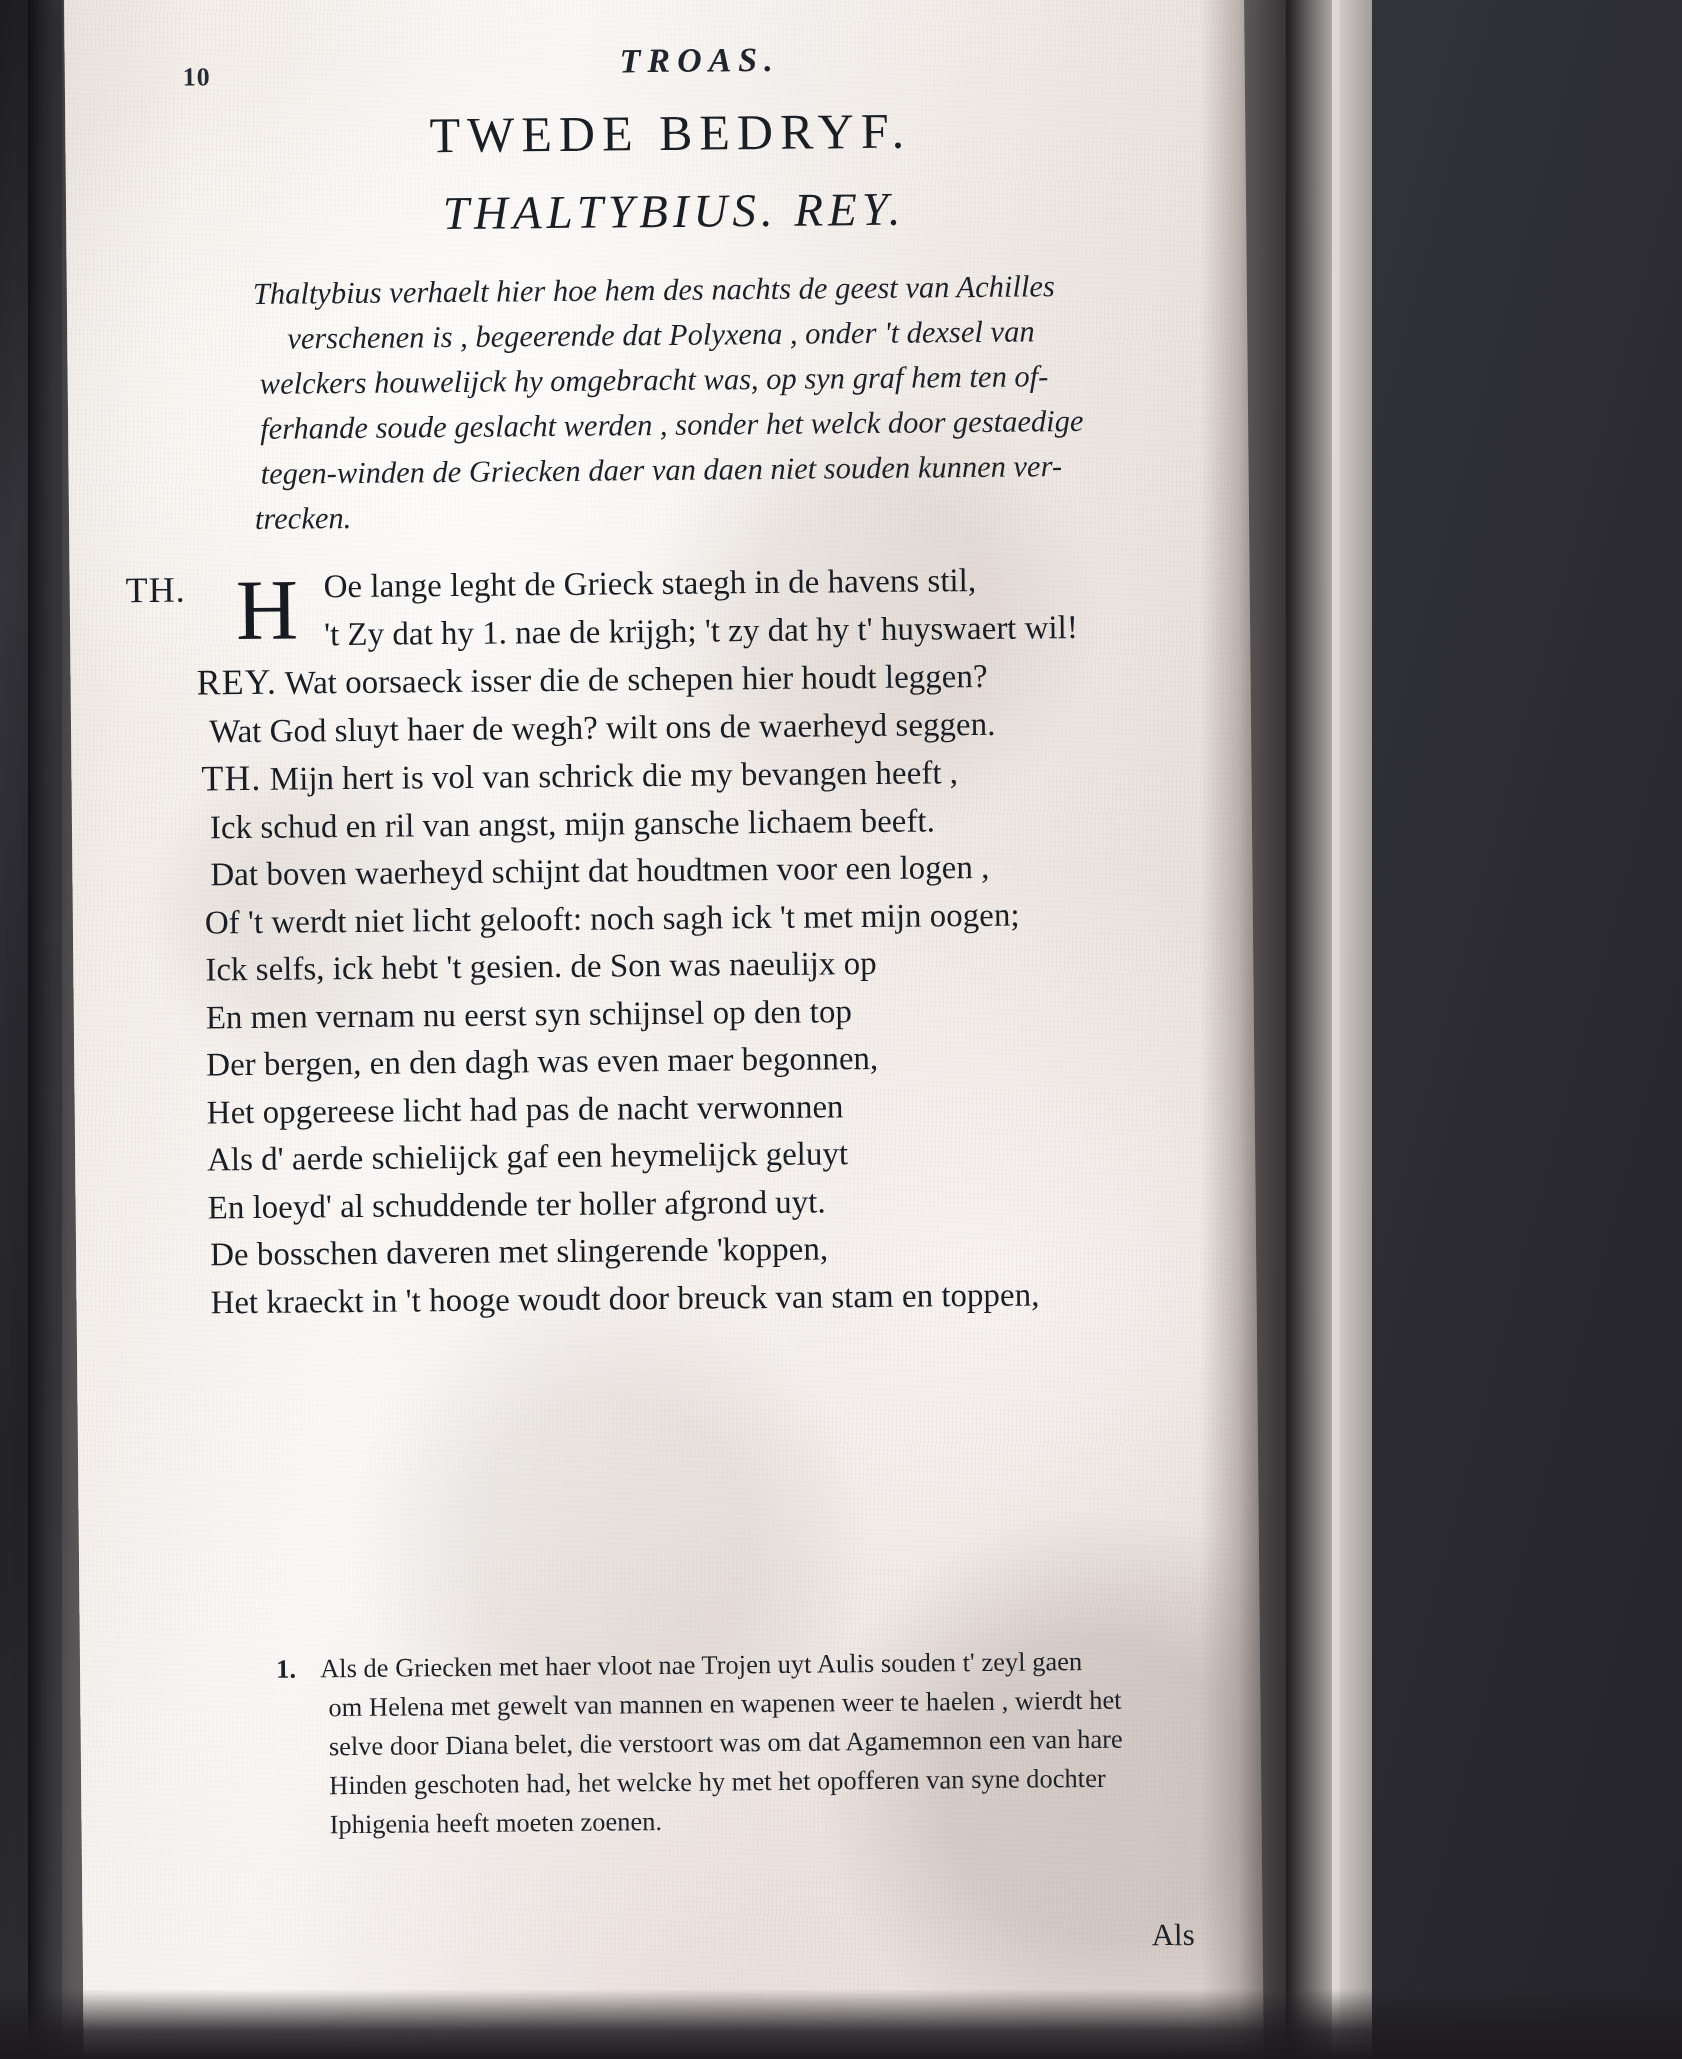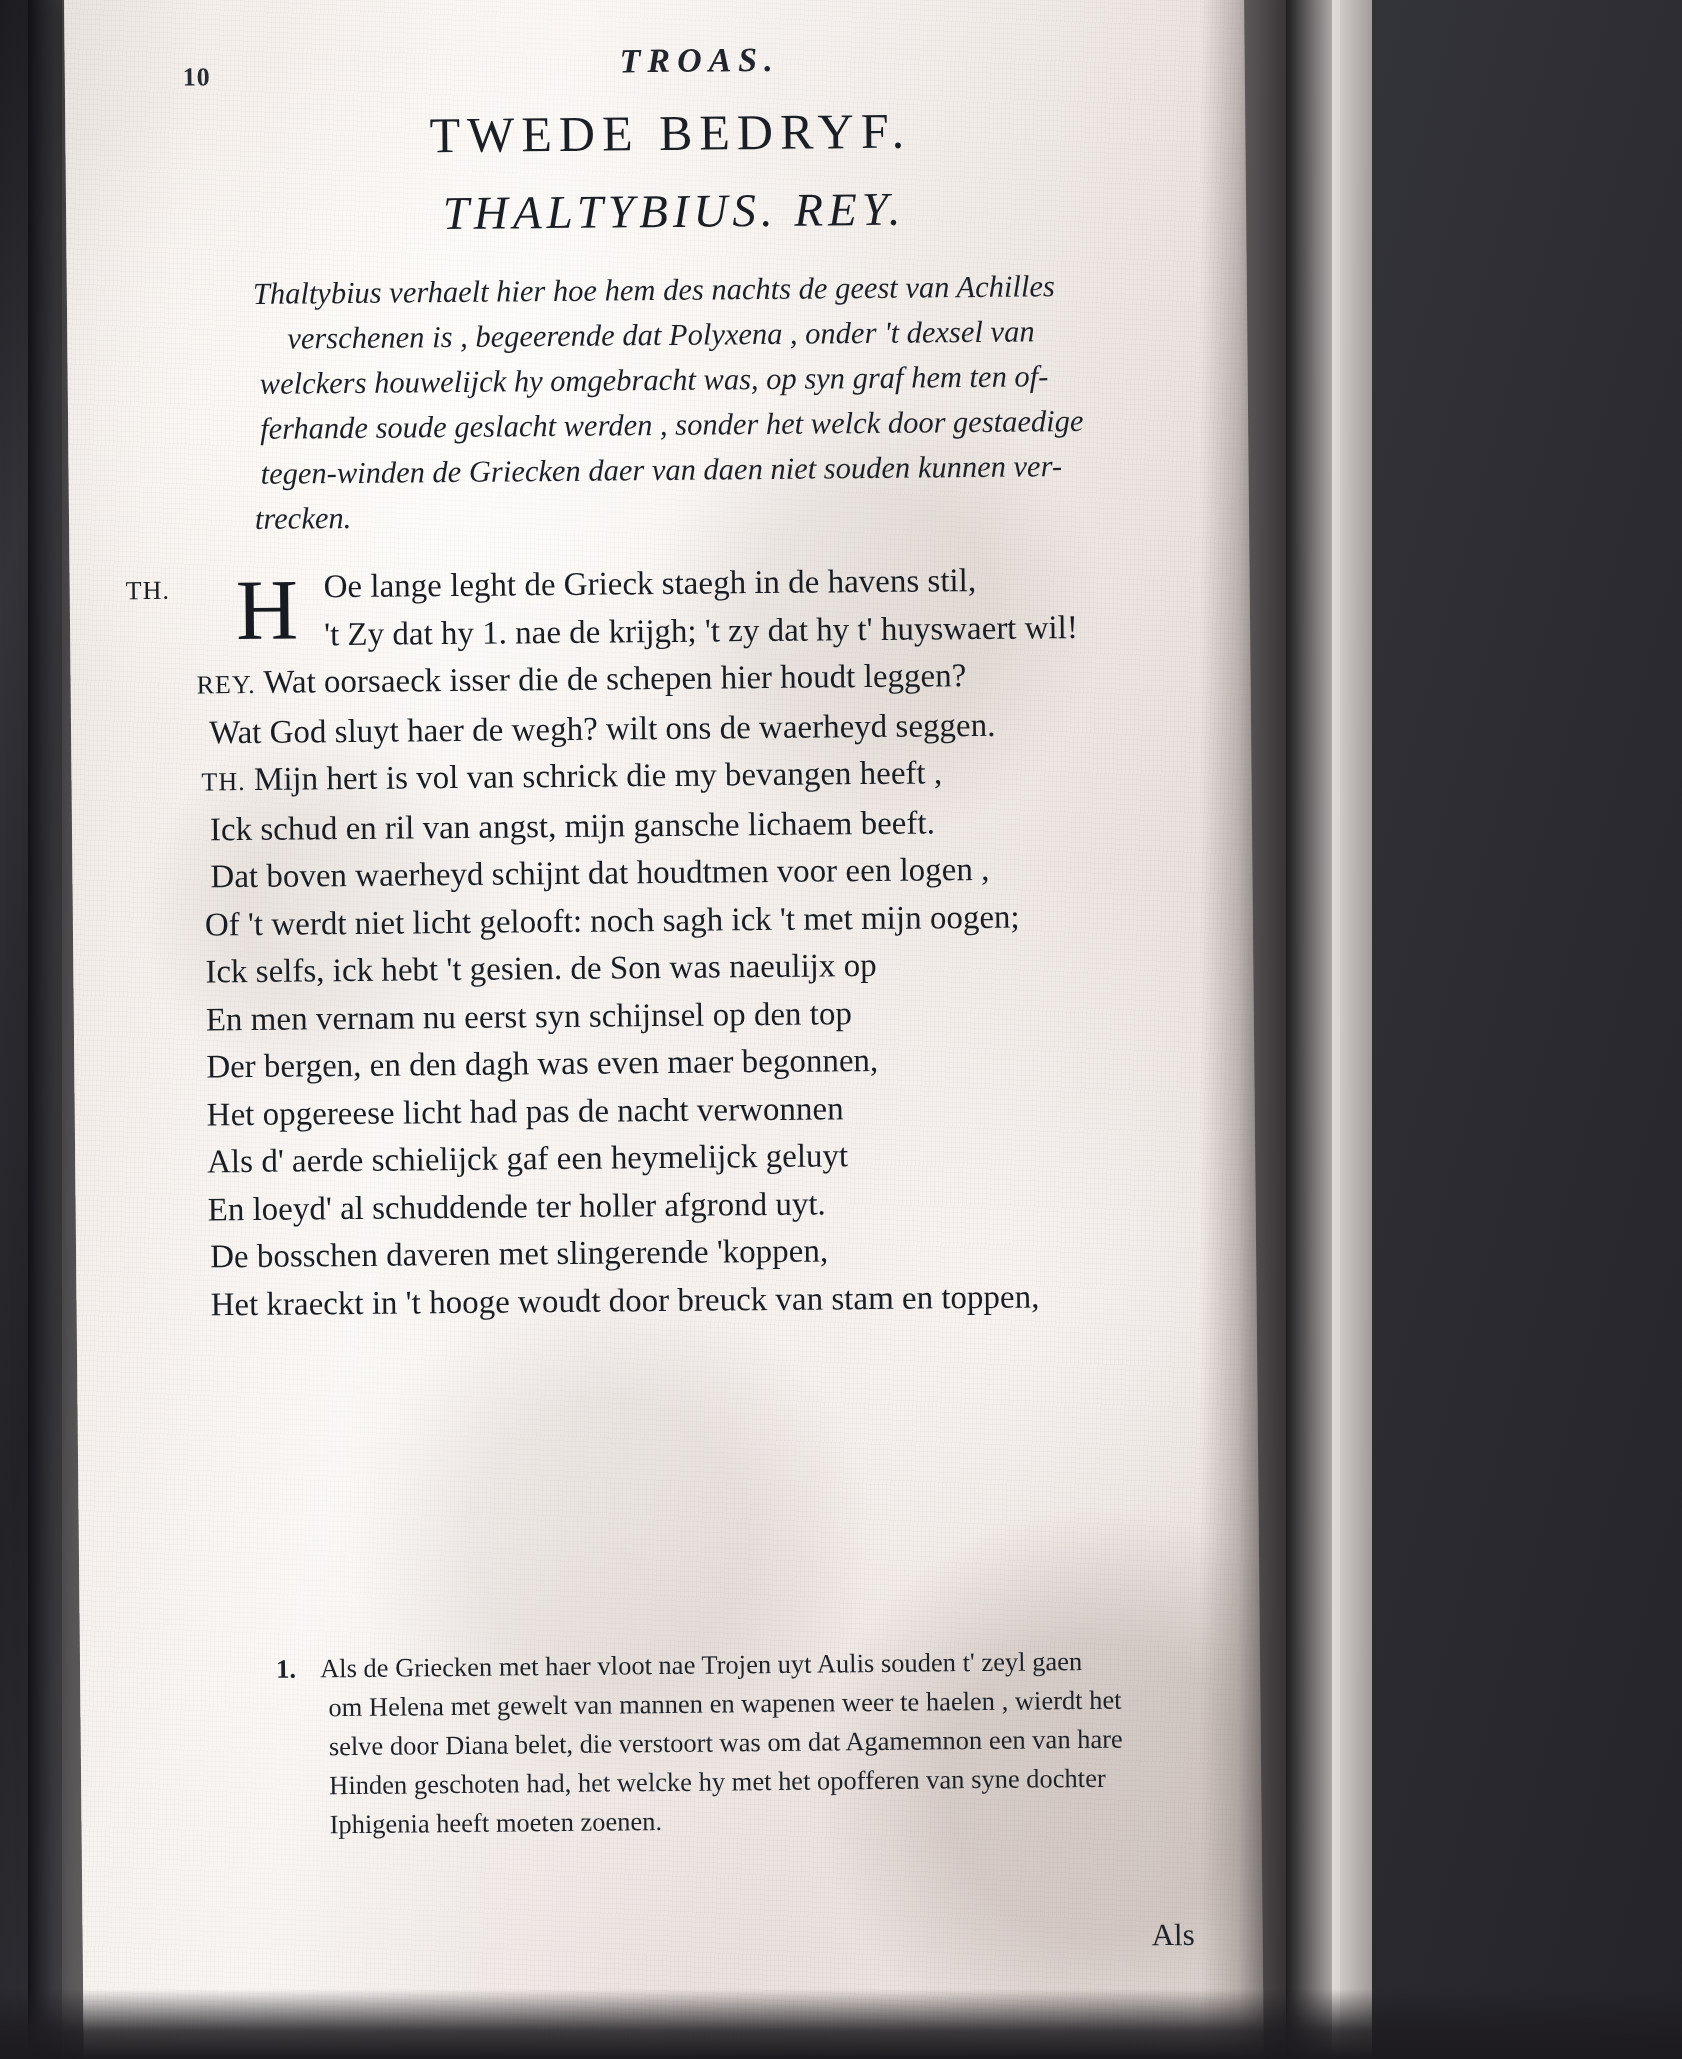--- a/index.html
+++ b/index.html
@@ -203,21 +203,21 @@
     font-size: 33px;
     line-height: 47.5px;
     color: #191d24;
   }
   .vline {
     display: block;
     white-space: nowrap;
     position: relative;
   }
   .spk {
-    font-size: 26px;
+    font-size: 36px;
     letter-spacing: 1px;
   }
 
   
   .dropcap {
     position: absolute;
     left: 62px;
     top: 6px;
     font-family: "Liberation Serif", serif;
     font-size: 86px;

